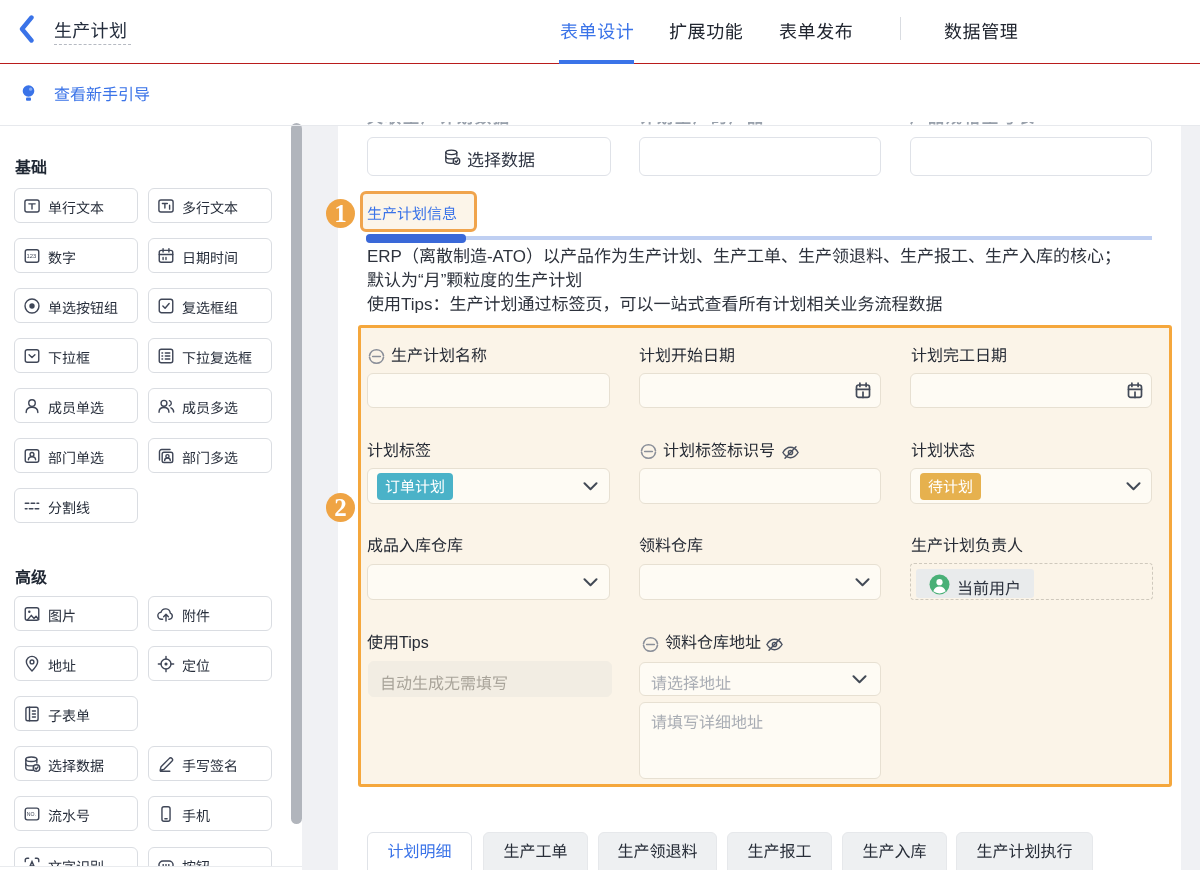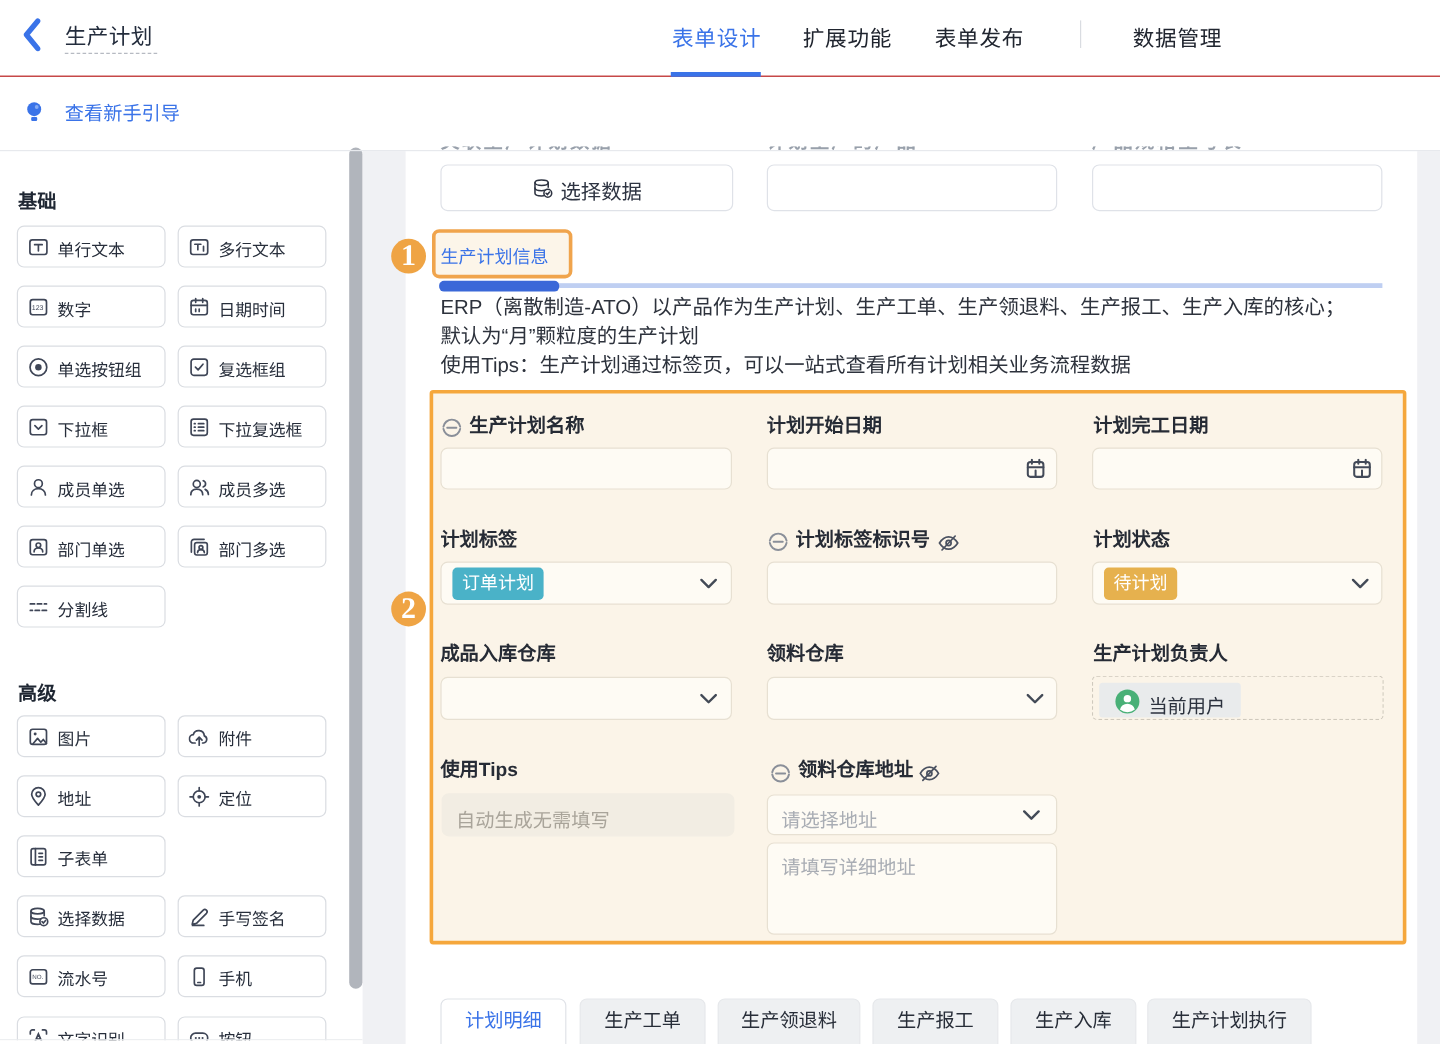--- a/index.html
+++ b/index.html
@@ -36,21 +36,21 @@
   .badge { position:absolute; width:29px; height:29px; border-radius:50%; background:#efa444; color:#fff;
     font-family:"Liberation Serif", serif; font-size:25px; font-weight:700; text-align:center; line-height:29px; z-index:6; }
   
   #sectab { left:360px; top:191px; width:117px; height:41px; background:#fcf5e9; border:3px solid #f0a44c; border-radius:6px; z-index:5; }
   #sectab span { position:absolute; left:4px; top:8px; font-size:15px; color:#3a73e8; }
   #bluebar { left:366px; top:234px; width:100px; height:9px; background:#3a68d8; border-radius:4px; z-index:4; }
   #blueline { left:366px; top:236px; width:786px; height:4px; background:#bfcff2; z-index:3; }
   #para { left:367px; top:245px; width:790px; font-size:17px; line-height:24px; color:#2d323c; }
   
   #obox { left:358px; top:325px; width:814px; height:462px; background:#fbf4e8; border:3px solid #f5a73c; border-radius:3px; }
-  .lbl { position:absolute; font-size:16px; line-height:17px; font-weight:700; color:#262b35; white-space:nowrap; }
+  .lbl { position:absolute; font-size:16px; line-height:17px; font-weight:400; color:#262b35; white-space:nowrap; }
   .oinput { position:absolute; background:#fefbf4; border:1px solid #e7e0d2; border-radius:6px; }
   .oinput.dis { background:#f2ede3; border-color:#f2ede3; }
   .ph { position:absolute; font-size:16px; color:#a9adb4; white-space:nowrap; }
   .tag { position:absolute; height:27px; border-radius:4px; color:#fff; font-size:15px; line-height:27px; padding:0 8px; }
   .chev { position:absolute; }
   
   .btab { position:absolute; top:832px; height:40px; border-radius:6px 6px 0 0; font-size:16px; text-align:center; line-height:38px; }
   .btab.on { background:#fff; border:1px solid #e0e3e8; color:#3a73e8; }
   .btab.off { background:#eef0f2; border:1px solid #e6e8eb; color:#272d38; }
 </style>

